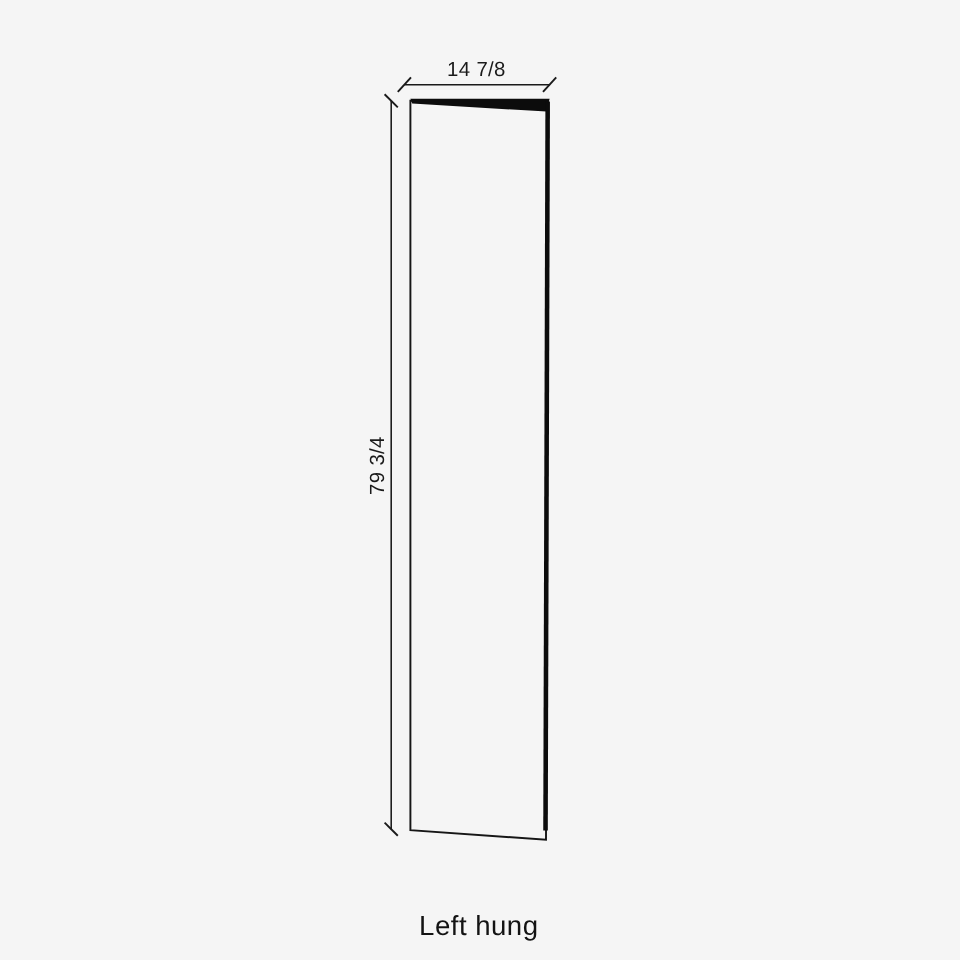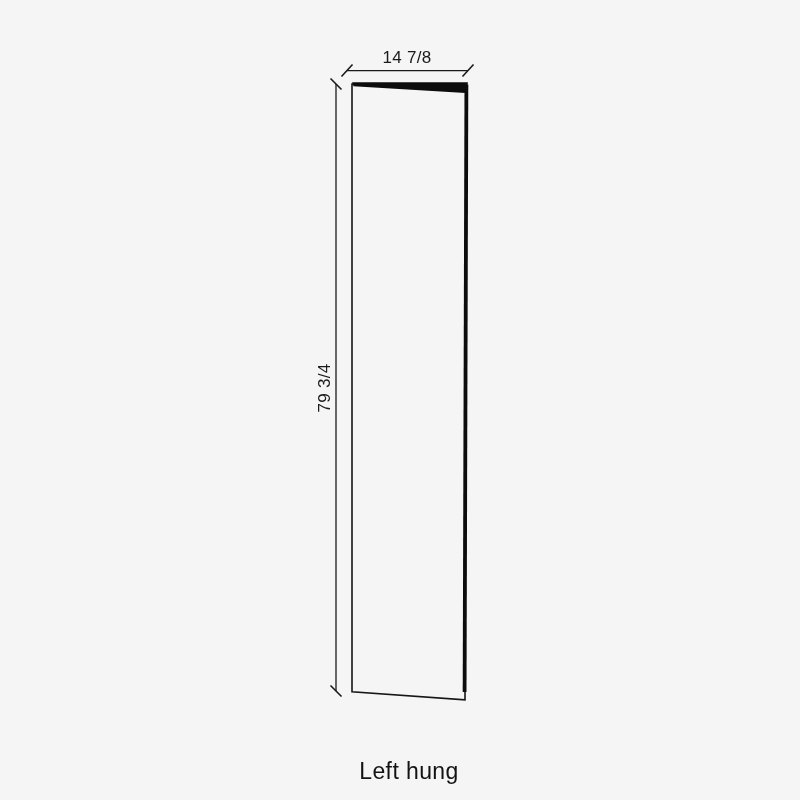--- a/index.html
+++ b/index.html
@@ -10,21 +10,20 @@
     width: 800px;
     height: 800px;
     background: #f5f5f5;
     font-family: "Liberation Sans", "DejaVu Sans", sans-serif;
     overflow: hidden;
   }
   .canvas {
     position: relative;
     width: 644px;
     height: 800px;
-    padding-left: 10px;
   }
   svg { display: block; }
   .dim-line {
     stroke: #1a1a1a;
     stroke-width: 1.3;
     fill: none;
   }
   .dim-tick {
     stroke: #1a1a1a;
     stroke-width: 1.6;

